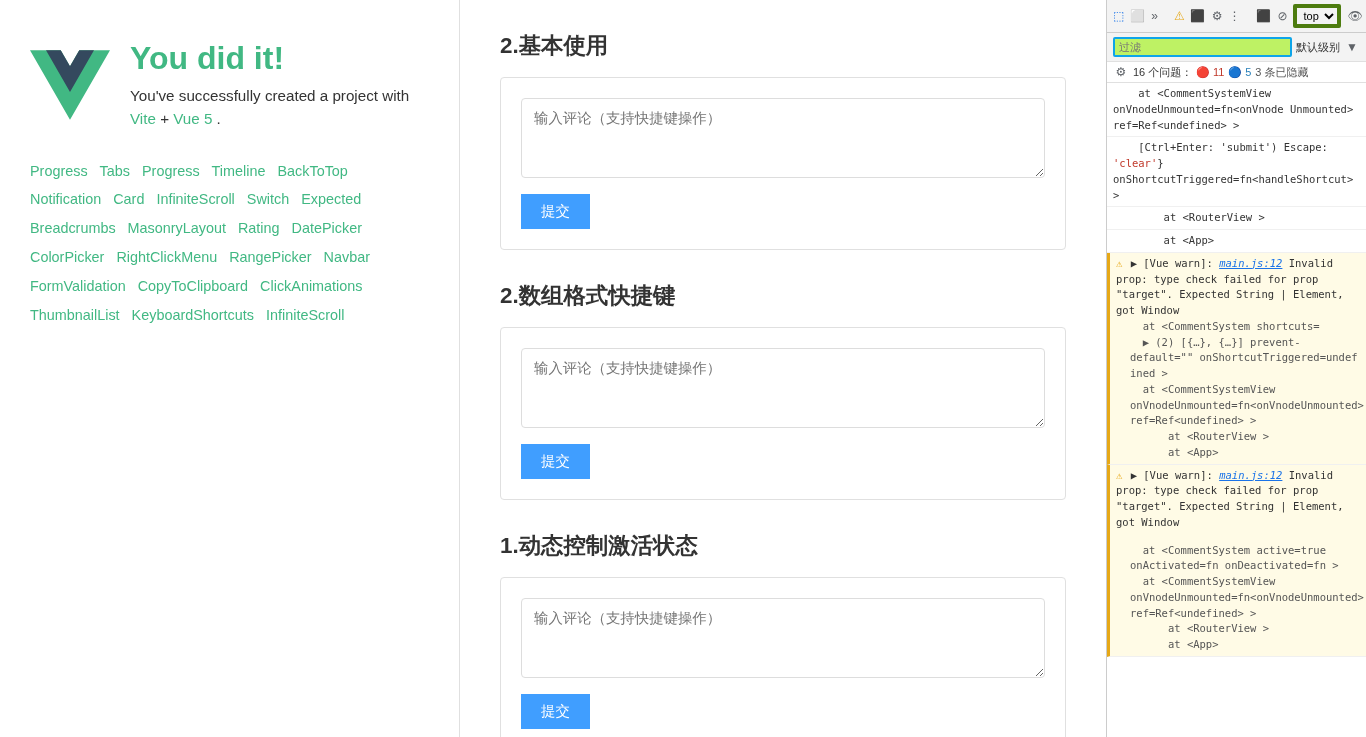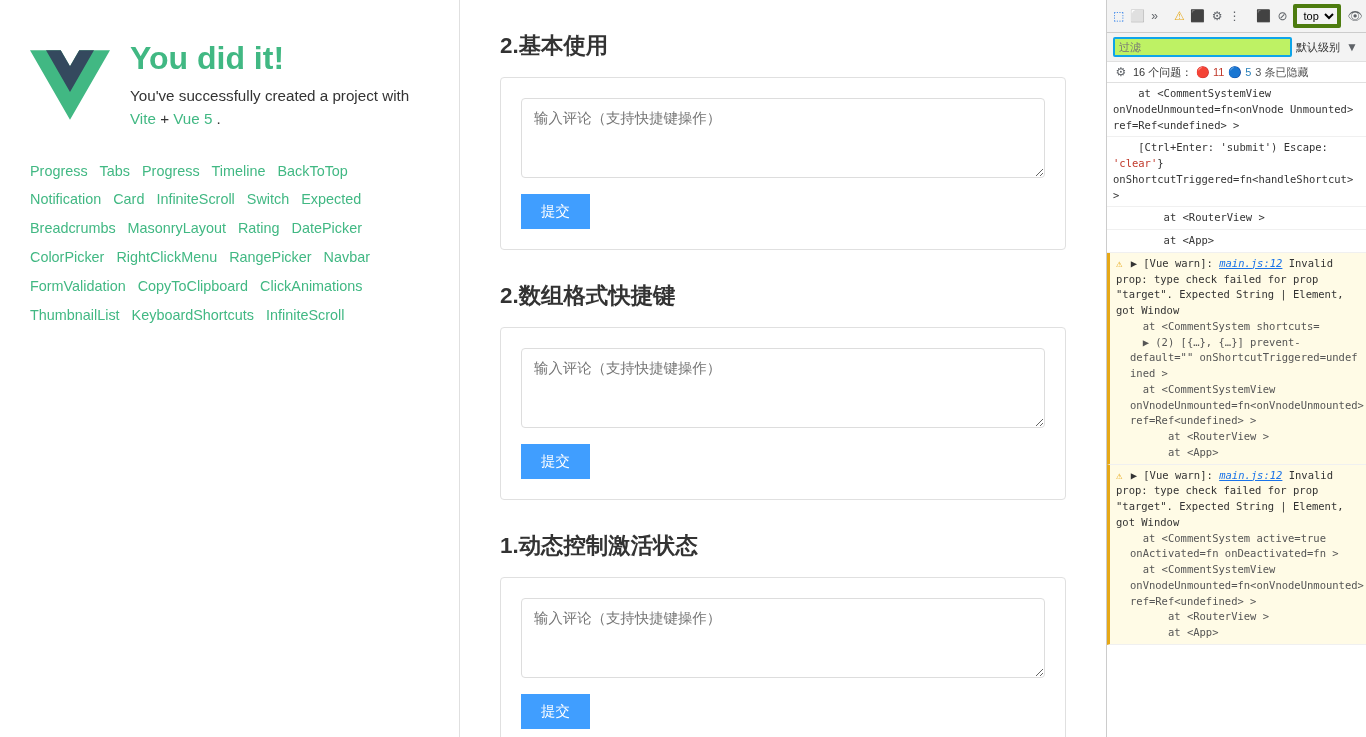--- a/index.html
+++ b/index.html
@@ -393,21 +393,21 @@
         &nbsp;&nbsp;▶ (2) [{…}, {…}] prevent-default="" onShortcutTriggered=undef ined &gt;<br>
         &nbsp;&nbsp;at &lt;CommentSystemView onVnodeUnmounted=fn&lt;onVnodeUnmounted&gt; ref=Ref&lt;undefined&gt; &gt;<br>
         &nbsp;&nbsp;&nbsp;&nbsp;&nbsp;&nbsp;at &lt;RouterView &gt;<br>
         &nbsp;&nbsp;&nbsp;&nbsp;&nbsp;&nbsp;at &lt;App&gt;
       </div>
     </div>
 
     <div class="log-entry warn-entry">
       <span class="warn-icon">⚠</span>
       <span class="log-text">▶ [Vue warn]: <span class="log-link">main.js:12</span> Invalid prop: type check failed for prop "target". Expected String | Element, got Window</span>
-      <div style="padding-left:14px; color:#555;">
+      <div style="padding-left:14px; color:#555;margin-top:12px;">
         &nbsp;&nbsp;at &lt;CommentSystem active=true onActivated=fn onDeactivated=fn &gt;<br>
         &nbsp;&nbsp;at &lt;CommentSystemView onVnodeUnmounted=fn&lt;onVnodeUnmounted&gt; ref=Ref&lt;undefined&gt; &gt;<br>
         &nbsp;&nbsp;&nbsp;&nbsp;&nbsp;&nbsp;at &lt;RouterView &gt;<br>
         &nbsp;&nbsp;&nbsp;&nbsp;&nbsp;&nbsp;at &lt;App&gt;
       </div>
     </div>
 
   </div>
 </div>
 

